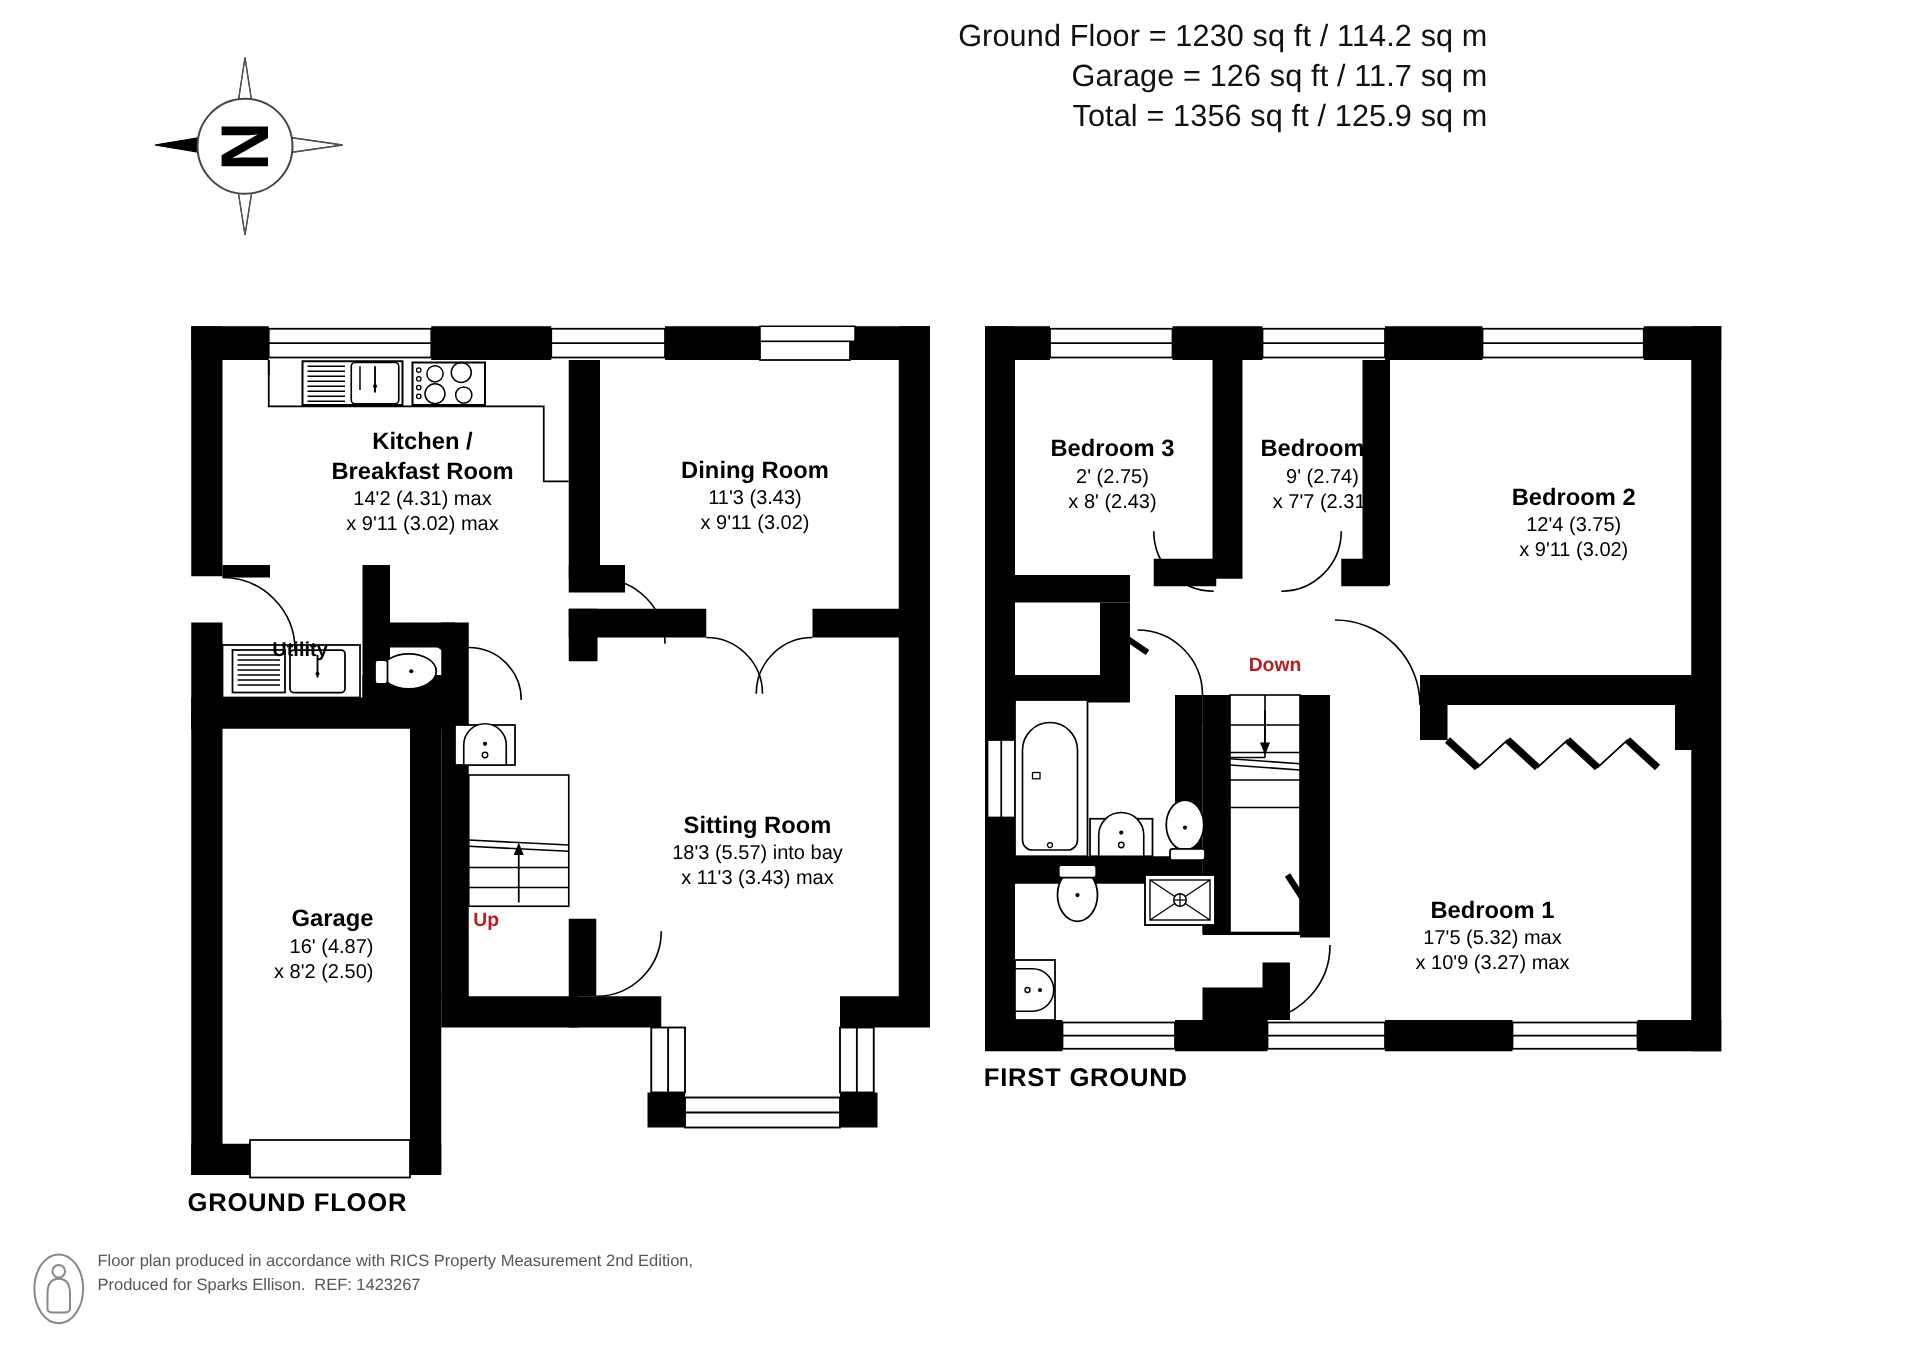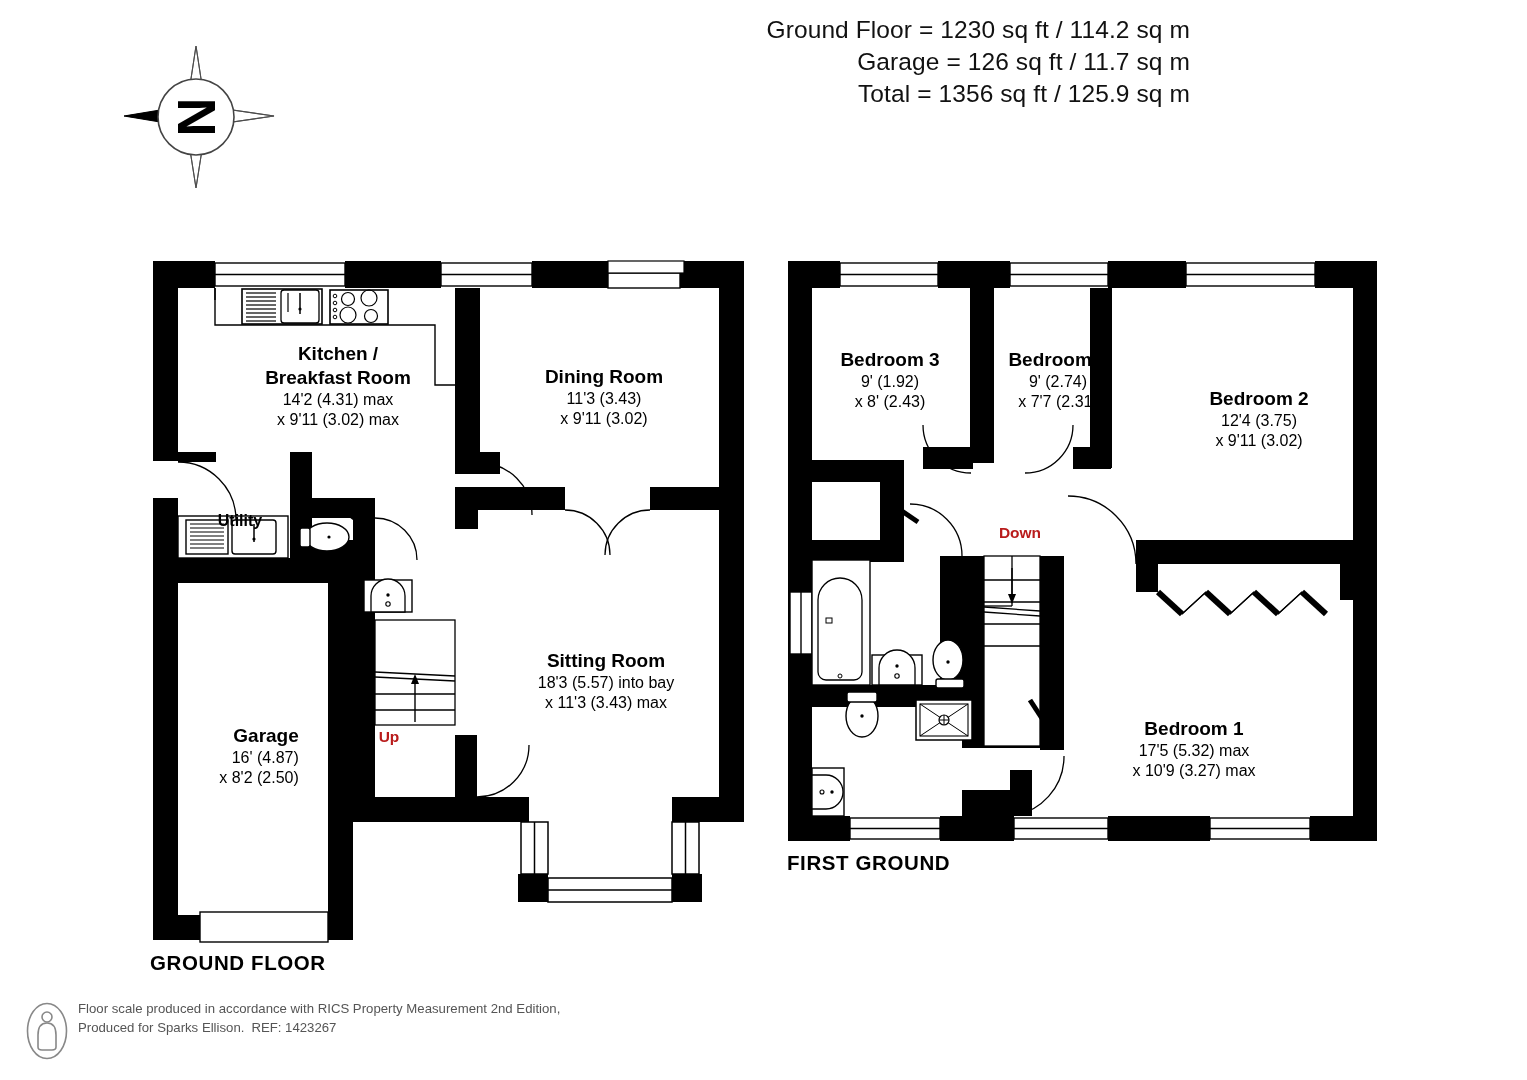--- a/index.html
+++ b/index.html
@@ -523,21 +523,21 @@
   </div>
 
   <div class="room-label small" style="left:240px; top:479px;">
     <div class="rl-name">Utility</div>
   </div>
 
   <div class="stair-label" style="left:389px; top:728px;">Up</div>
 
   <div class="room-label" style="left:890px; top:348px;">
     <div class="rl-name">Bedroom 3</div>
-    <div class="rl-dim">9' (1.92)</div>
+    <div class="rl-dim">2' (2.75)</div>
     <div class="rl-dim">x 8' (2.43)</div>
   </div>
 
   <div class="room-label" style="left:1058px; top:348px;">
     <div class="rl-name">Bedroom 4</div>
     <div class="rl-dim">9' (2.74)</div>
     <div class="rl-dim">x 7'7 (2.31)</div>
   </div>
 
   <div class="room-label" style="left:1259px; top:387px;">
@@ -557,20 +557,20 @@
   <div class="floor-caption ground">GROUND FLOOR</div>
   <div class="floor-caption first">FIRST GROUND</div>
 
   <div class="footer">
     <svg class="footer-icon" viewBox="0 0 42 58">
       <ellipse cx="21" cy="29" rx="19.5" ry="27.5" fill="none" stroke="#888888" stroke-width="1.6"></ellipse>
       <circle cx="21" cy="15" r="5" fill="none" stroke="#888888" stroke-width="1.6"></circle>
       <path d="M21 21 C14 21 12 26 12 33 L12 45 C12 47 14 48 16 48 L26 48 C28 48 30 47 30 45 L30 33 C30 26 28 21 21 21 Z" fill="none" stroke="#888888" stroke-width="1.6"></path>
     </svg>
     <div class="footer-text">
-      <span class="fl">Floor scale produced in accordance with RICS Property Measurement 2nd Edition,</span>
+      <span class="fl">Floor plan produced in accordance with RICS Property Measurement 2nd Edition,</span>
       <span class="fl">
         <span>Produced for Sparks Ellison.</span><span class="sp-gap-sm"></span><span>REF: 1423267</span>
       </span>
     </div>
   </div>
 
 </div>
 
 </body></html>

